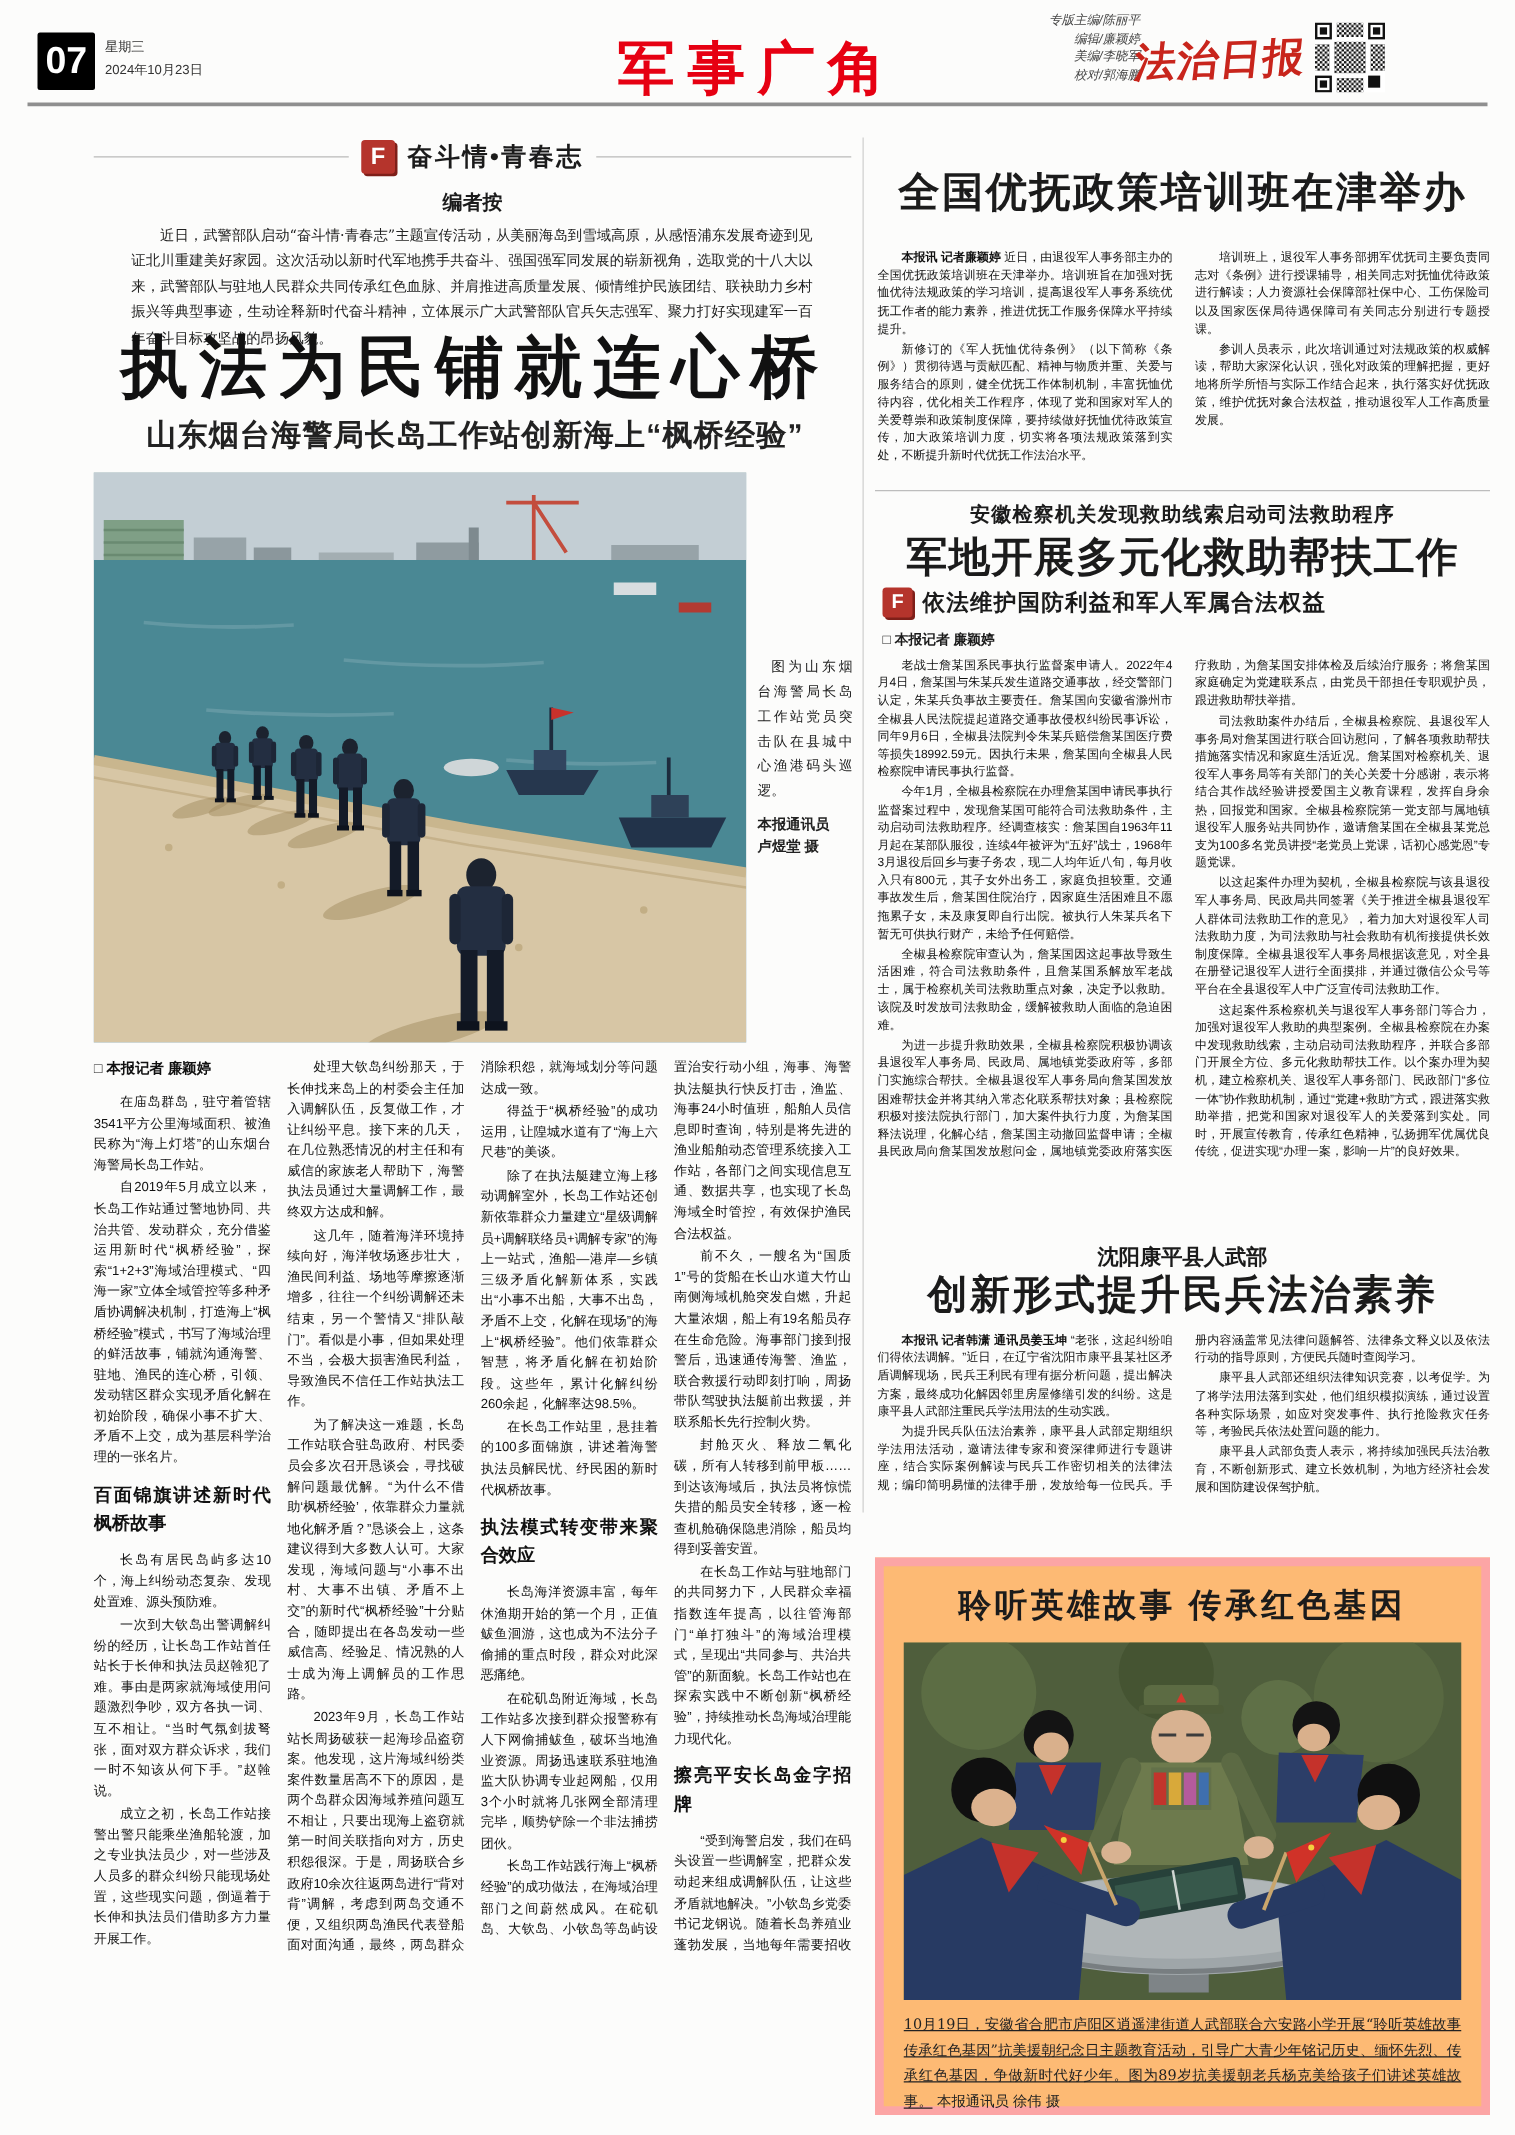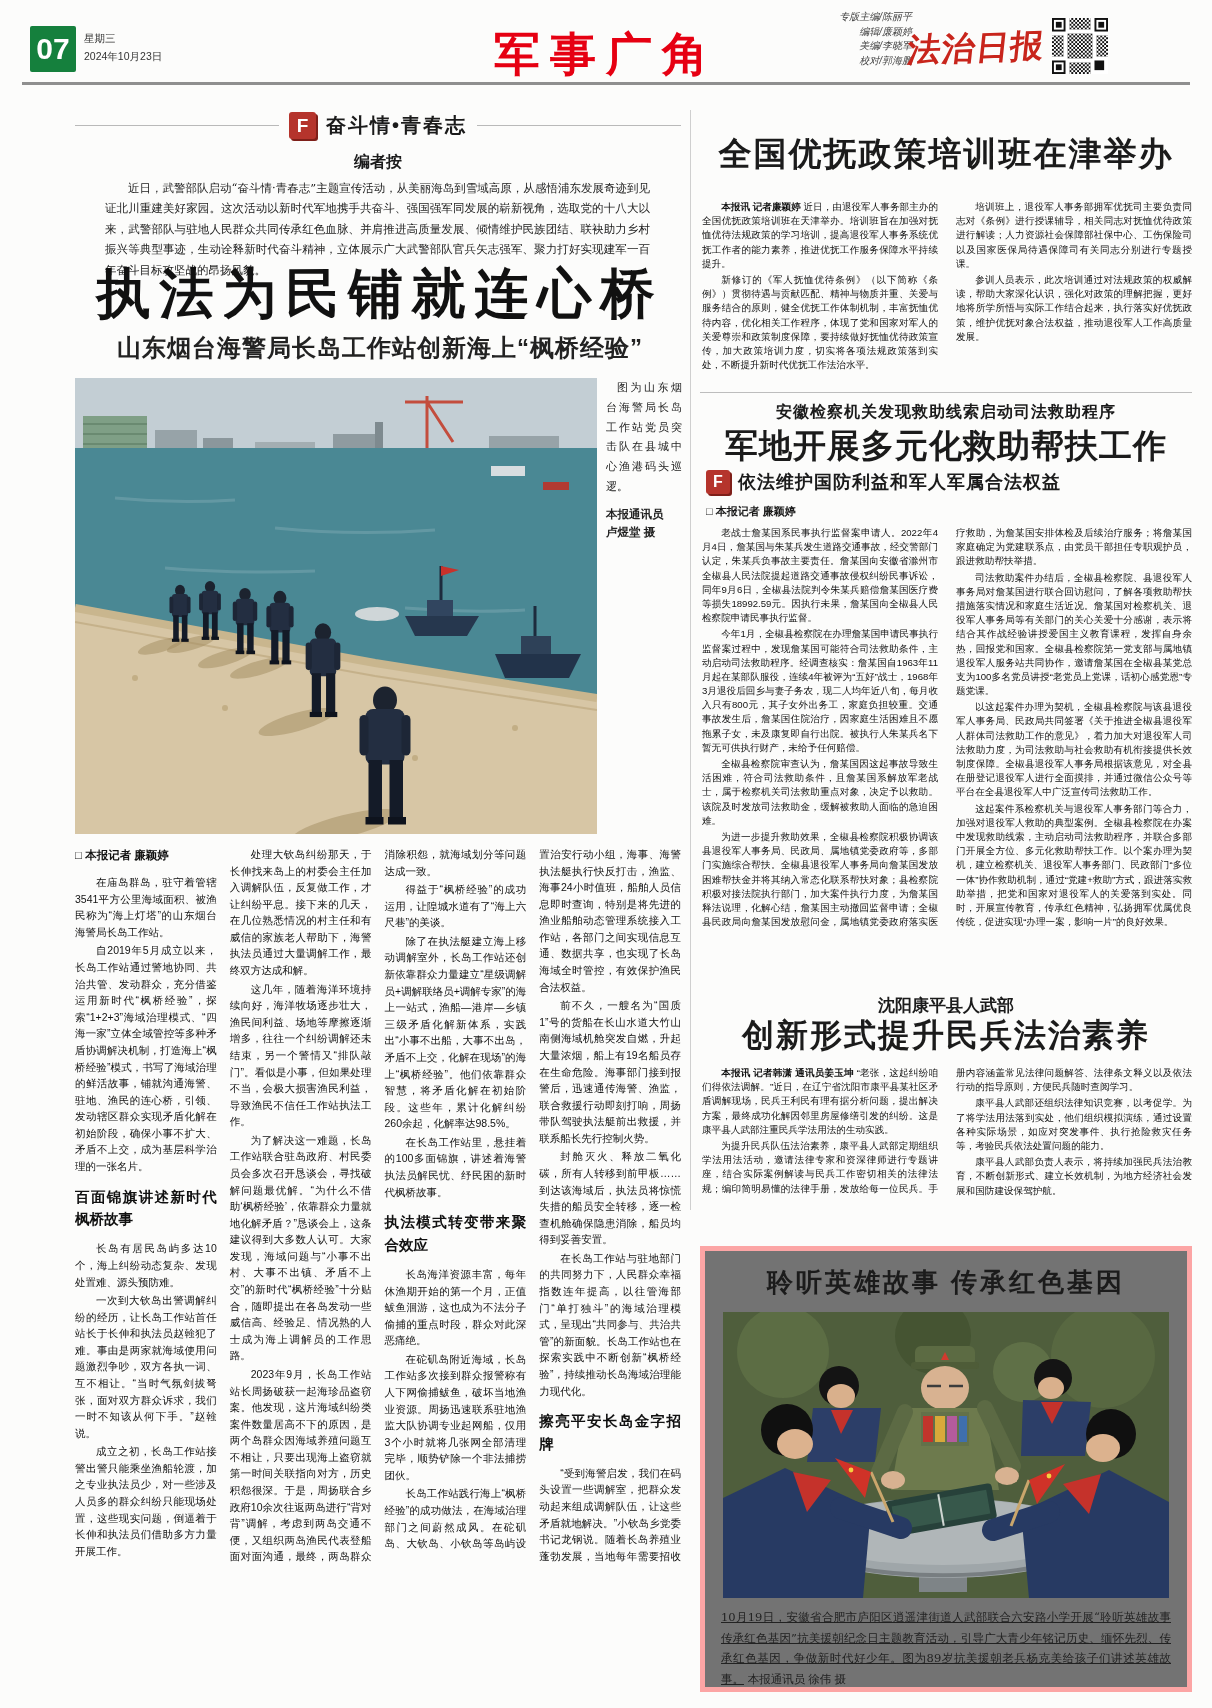--- a/index.html
+++ b/index.html
@@ -1,19 +1,19 @@
 <!DOCTYPE html>
 <html><head>
 <meta charset="utf-8">
 <style>
   html,body{margin:0;padding:0;background:#e9e9e7;}
   .page{position:relative;width:1212px;height:1708px;margin:0 auto;background:#fcfcfb;
         font-family:"Liberation Sans","DejaVu Sans",sans-serif;color:#1b1b1b;overflow:hidden;}
   
-  .pagebox{position:absolute;left:30px;top:26px;width:46px;height:46px;background:#15803d;color:#fff;
+  .pagebox{position:absolute;left:30px;top:26px;width:46px;height:46px;background:#000000;color:#fff;
            font-weight:bold;font-size:30px;display:flex;align-items:center;justify-content:center;border-radius:2px;}
   .datecol{position:absolute;left:84px;top:30px;font-size:10.5px;line-height:1.7;color:#333;}
   .secttitle{position:absolute;left:0;right:0;top:24px;text-align:center;color:#e60012;
              font-size:46px;font-weight:bold;letter-spacing:10px;}
   .credits{position:absolute;right:300px;top:10px;text-align:right;font-size:10px;line-height:1.45;color:#444;font-style:italic;}
   .masthead{position:absolute;right:168px;top:26px;color:#c8251c;font-size:33px;font-weight:bold;
             font-family:"DejaVu Serif",serif;transform:skewX(-8deg) rotate(-2deg);letter-spacing:1px;}
   .qr{position:absolute;right:104px;top:18px;width:56px;height:56px;}
   .hrule{position:absolute;left:22px;right:22px;top:82px;height:3px;background:#8f8f8f;}
   .vdiv{position:absolute;left:690px;top:110px;height:1100px;width:1px;background:#cfcfcf;}
@@ -26,21 +26,21 @@
   .ednote-t{position:absolute;left:75px;top:152px;width:606px;text-align:center;font-weight:bold;font-size:16px;}
   .ednote{position:absolute;left:105px;top:178px;width:545px;font-family:"DejaVu Serif",serif;font-size:11.5px;
           line-height:1.78;text-align:justify;color:#222;}
   .ednote .ind{display:block;text-indent:2em;}
   .headline{position:absolute;left:40px;top:258px;width:680px;text-align:center;font-size:54px;font-weight:bold;
             letter-spacing:9px;color:#111;}
   .subhead{position:absolute;left:40px;top:332px;width:680px;text-align:center;font-size:24px;font-weight:bold;
            letter-spacing:1px;color:#222;}
   .photo1{position:absolute;left:75px;top:378px;width:522px;height:456px;overflow:hidden;background:#9db3ba;}
   .p1cap{position:absolute;left:606px;top:378px;width:76px;height:456px;display:flex;flex-direction:column;
-         justify-content:flex-start;font-family:"DejaVu Serif",serif;font-size:11px;line-height:1.8;
+         justify-content:center;font-family:"DejaVu Serif",serif;font-size:11px;line-height:1.8;
          text-align:justify;color:#222;}
   .p1cap .ind{text-indent:1em;}
   .p1credit{margin-top:8px;font-family:"Liberation Sans",sans-serif;font-weight:bold;font-size:11.5px;line-height:1.6;}
   .flow{position:absolute;left:75px;top:846px;width:606px;height:722px;column-count:4;column-gap:13px;
         font-size:10.5px;line-height:1.58;text-align:justify;overflow:hidden;color:#111;}
   .fbyline{font-weight:bold;font-size:11.5px;margin:0 0 10px;}
   .fp{text-indent:2em;margin:0 0 2px;}
   .fh{font-weight:bold;font-size:14.5px;margin:11px 0 9px;text-indent:0;}
   
   .a1head{position:absolute;left:700px;top:132px;width:492px;text-align:center;font-size:33px;font-weight:bold;letter-spacing:2px;}
@@ -52,22 +52,22 @@
   .a2head{position:absolute;left:700px;top:424px;width:492px;text-align:center;font-size:33px;font-weight:bold;letter-spacing:1px;}
   .a2badge{position:absolute;left:706px;top:470px;display:flex;align-items:center;gap:8px;}
   .a2badge .txt{font-size:18px;font-weight:bold;letter-spacing:1px;}
   .a2byline{position:absolute;left:706px;top:504px;font-weight:bold;font-size:11px;}
   .a2body{position:absolute;left:702px;top:526px;width:490px;height:414px;}
   .a3kick{position:absolute;left:700px;top:994px;width:492px;text-align:center;font-weight:bold;font-size:17px;}
   .a3head{position:absolute;left:700px;top:1014px;width:492px;text-align:center;font-size:32px;font-weight:bold;letter-spacing:2px;}
   .a3body{position:absolute;left:702px;top:1066px;width:490px;height:172px;}
   .lead{font-weight:bold;}
   
-  .redbox{position:absolute;left:700px;top:1246px;width:492px;height:446px;border:5px solid #fca5a5;
-          box-sizing:border-box;background:#737373;}
+  .redbox{position:absolute;left:700px;top:1246px;width:492px;height:446px;border:7px solid #fca5a5;
+          box-sizing:border-box;background:#fdba74;}
   .rb-title{margin-top:14px;text-align:center;font-size:26px;font-weight:bold;letter-spacing:3px;}
   .rb-photo{width:446px;height:286px;margin:12px auto 0;overflow:hidden;background:#57663f;}
   .rb-cap{margin:9px 16px 0;font-family:"DejaVu Serif",serif;font-size:11.5px;line-height:1.8;text-align:justify;color:#222;}
   .rb-cap .ind{text-indent:2em;text-decoration:underline;}
   .rb-credit{font-family:"Liberation Sans",sans-serif;font-weight:normal;white-space:nowrap;}
 </style>
 </head>
 <body>
 
 <div class="page">

